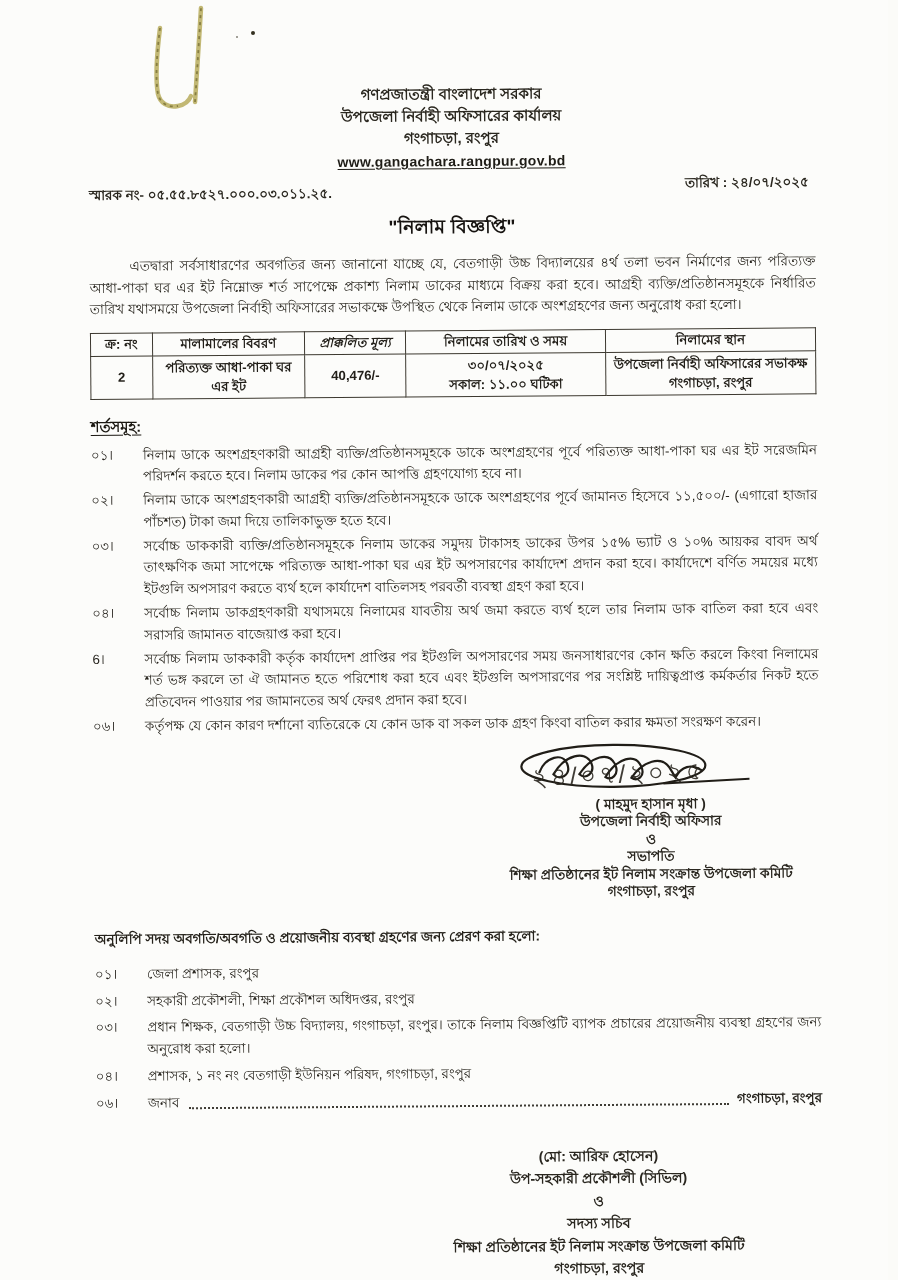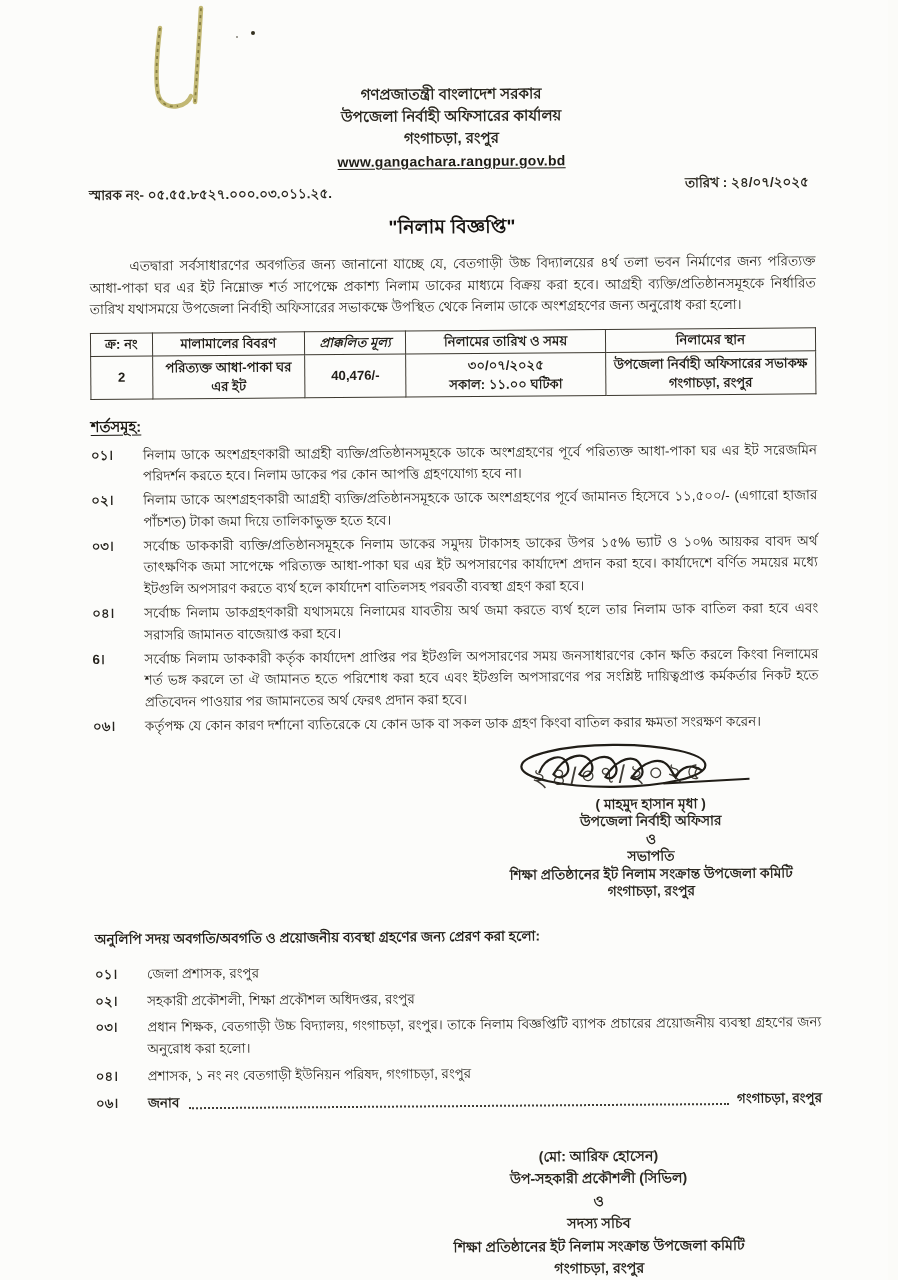--- a/index.html
+++ b/index.html
@@ -40,40 +40,40 @@
   .intro{margin:9px 0 0;font-size:13.6px;font-weight:500;line-height:21.5px;text-align:justify;text-indent:40px;color:#25221b;}
   
   table.auction{width:100%;border-collapse:collapse;margin-top:12px;font-size:13.2px;color:#211e18;}
   table.auction th,table.auction td{border:1.7px solid #3d3930;padding:2px 4px;text-align:center;vertical-align:middle;}
   table.auction th{font-weight:700;line-height:18px;}
   table.auction td{font-weight:600;line-height:19px;}
   .col-sl{width:8.5%;}.col-desc{width:21%;}.col-price{width:14%;font-style:italic;}.col-dt{width:27.5%;}.col-venue{width:29%;}
   
   .section-heading{margin:15px 0 5px;font-size:14.8px;font-weight:700;color:#1b1812;text-decoration:underline;text-underline-offset:3px;}
   .num-item{display:flex;margin-bottom:2px;}
-  .num-item .no{flex:none;width:52px;font-size:13.4px;font-weight:700;line-height:21.8px;}
+  .num-item .no{flex:none;width:52px;font-size:13.4px;font-weight:400;line-height:21.8px;}
   .num-item .txt{flex:1;font-size:13.4px;font-weight:500;line-height:21.8px;text-align:justify;color:#25221b;}
   
   .sig1{position:relative;margin:6px -46px 0 auto;width:430px;text-align:center;font-size:13.8px;font-weight:600;line-height:17.5px;color:#29261f;}
   .sig-art{position:relative;height:56px;}
   .sig-art svg{position:absolute;left:78px;top:0;}
   .hw-date{
     position:absolute;left:96px;top:26px;
     font-size:25px;font-weight:500;letter-spacing:3px;
     color:#2b2820;transform:rotate(-2deg);
     white-space:nowrap;opacity:.9;
   }
   .sig1 .nm,.sig2 .nm{font-weight:700;}
   .sig2{margin:34px 4px 0 auto;width:440px;text-align:center;font-size:14.2px;font-weight:600;line-height:22.5px;color:#29261f;}
   
   .cc-heading{margin:24px 0 0;font-size:13.6px;font-weight:600;color:#25221b;}
   .cc-list{margin-top:12px;}
   .cc-list .num-item{margin-bottom:5px;}
   .leader-row{display:flex;align-items:flex-end;}
-  .leader-row .lead-label{flex:none;font-size:13.4px;font-weight:700;line-height:21.8px;}
+  .leader-row .lead-label{flex:none;font-size:13.4px;font-weight:400;line-height:21.8px;}
   .leader-row .leader{flex:1;border-bottom:2px dotted #3e3b34;margin:0 8px 5px 10px;height:12px;}
   .leader-row .lead-suffix{flex:none;font-size:13.4px;font-weight:600;line-height:21.8px;}
   
   .corner-mark{position:absolute;left:138px;top:2px;}
   .speck{position:absolute;background:#33301f;border-radius:50%;}
   .speck.s1{left:251px;top:31px;width:4px;height:4px;}
   .speck.s2{left:236px;top:36px;width:2px;height:2px;opacity:.6;}
   .speck.s3{left:705px;top:650px;width:3px;height:2px;opacity:.5;}
   .speck.s4{left:738px;top:646px;width:4px;height:2px;opacity:.45;}
 </style>

